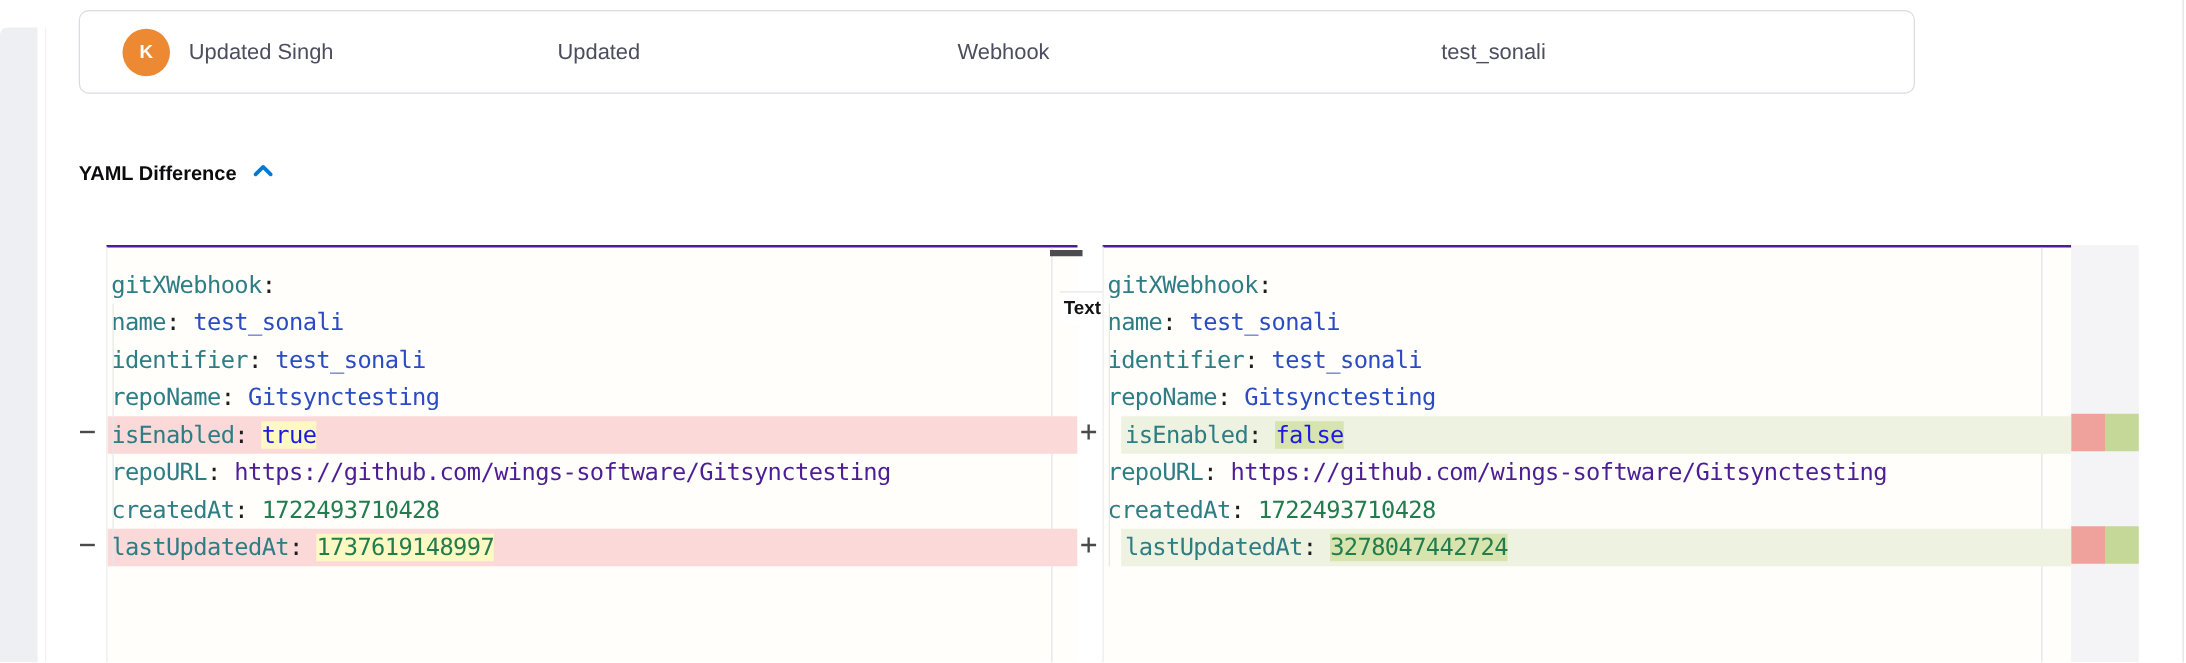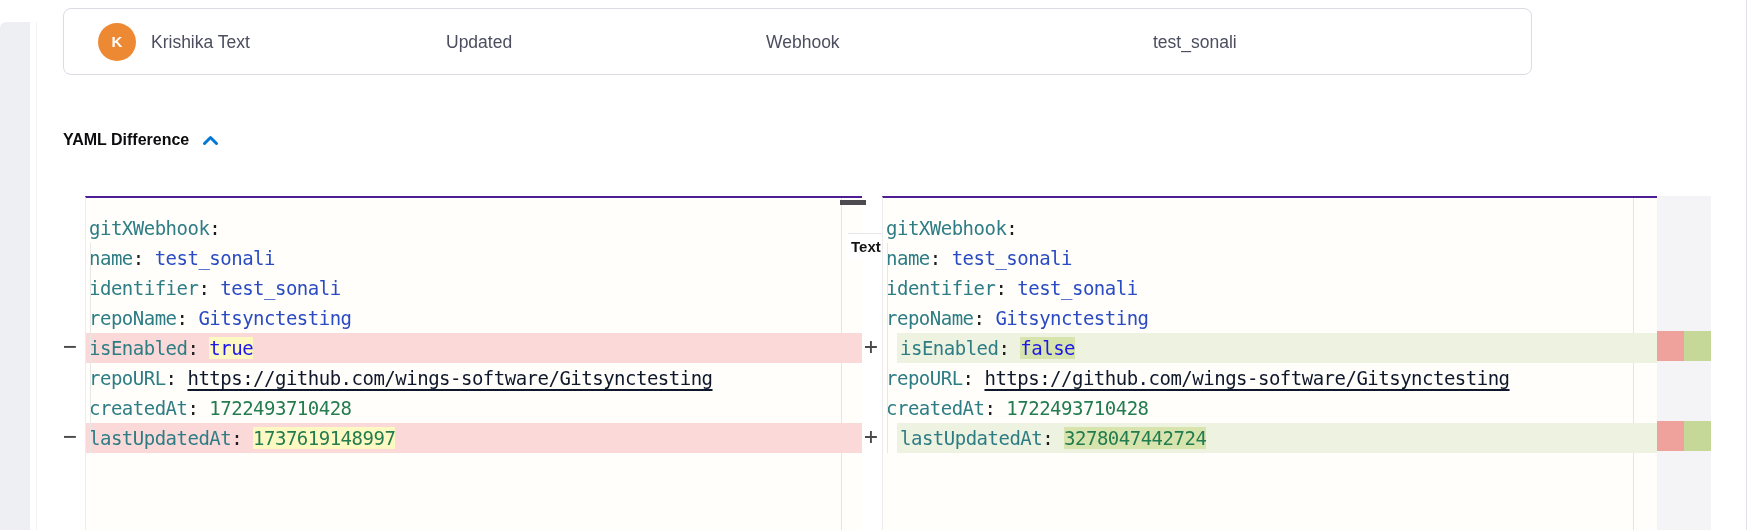--- a/index.html
+++ b/index.html
@@ -11,21 +11,21 @@
 
   
   .header-card{position:absolute;left:63px;top:8px;width:1469px;height:67px;background:#ffffff;
                border:1px solid #d9dce3;border-radius:8px;box-sizing:border-box;cursor:pointer;}
   .avatar{position:absolute;left:34px;top:50%;transform:translateY(-50%);width:38px;height:38px;border-radius:50%;
           background:#ee8933;color:#ffffff;font-size:15px;font-weight:bold;display:flex;align-items:center;justify-content:center;}
   .hcell{position:absolute;top:50%;transform:translateY(-50%);font-size:17.5px;color:#4c4e5f;white-space:nowrap;}
   .hc-user{left:87px;} .hc-action{left:382px;} .hc-type{left:702px;text-align:right;} .hc-name{left:1089px;}
 
   
-  .section-title{position:absolute;left:63px;top:131px;display:flex;align-items:center;gap:13px;}
+  .section-title{position:absolute;left:63px;top:131px;display:flex;gap:13px;}
   .section-title .label{font-size:16px;font-weight:bold;color:#0c0c0e;}
   .chev{display:inline-block;cursor:pointer;line-height:0;}
 
   
   .diff{position:absolute;left:0;top:196px;width:1749px;height:334px;}
   .editor{position:absolute;top:0;height:389px;background:#fffefa;border-top:2px solid #4c1d95;box-sizing:border-box;overflow:hidden;}
   .editor.left{left:85px;width:777px;border-left:1px solid #ececee;}
   .editor.right{left:882px;width:775px;border-left:1px solid #ececee;}
   .code{position:relative;padding-top:15px;font-family:"DejaVu Sans Mono","Liberation Mono",monospace;
         font-size:19px;letter-spacing:-0.5px;}
@@ -33,21 +33,21 @@
   .inner-line{position:absolute;top:0;bottom:0;width:1px;background:#e4e4e7;z-index:0;}
   .editor.left .inner-line{left:755px;}
   .editor.right .inner-line{left:750px;}
   .cl{position:relative;height:30px;line-height:30px;padding-left:3px;white-space:nowrap;color:#1d1d1f;z-index:1;}
   .cl-del{background:#fbd9d8;}
   .cl-add{background:#eef2e0;margin-left:14px;}
   .hl-del{background:#fef9c3;}
   .hl-add{background:#d7e4ad;}
   .tk-key{color:#2e7d85;} .tk-pl{color:#1d1d1f;} .tk-str{color:#2b4bc2;} .tk-bool{color:#1d18e8;}
   .tk-num{color:#237c4f;}
-  .tk-url{color:#0f172a;text-decoration:underline;text-decoration-thickness:2px;text-underline-offset:4px;margin-top:23px;}
+  .tk-url{color:#4c1d95;text-decoration-thickness:2px;text-underline-offset:4px;margin-top:23px;}
 
   
   .gutter{position:absolute;top:0;height:334px;}
   .gutter.gleft{left:55px;width:30px;}
   .gutter.gright{left:860px;width:22px;}
   .marker{position:absolute;left:0;width:100%;height:30px;line-height:30px;text-align:center;
           font-family:"DejaVu Sans Mono","Liberation Mono",monospace;font-size:23px;color:#4a4a4a;font-weight:300;}
 
   
   .sash-handle{position:absolute;left:840px;top:4px;width:26px;height:5px;background:#4c4c50;}
@@ -65,21 +65,21 @@
 </head>
 <body>
 
 <div class="canvas">
 
   <div class="side-strip"></div>
   <div class="content-edge"></div>
 
   <div class="header-card">
     <div class="avatar">K</div>
-    <div class="hcell hc-user">Krishika Text</div>
+    <div class="hcell hc-user">Updated Singh</div>
     <div class="hcell hc-action">Updated</div>
     <div class="hcell hc-type">Webhook</div>
     <div class="hcell hc-name">test_sonali</div>
   </div>
 
   <div class="section-title">
     <span class="label">YAML Difference</span>
     <span class="chev">
       <svg width="17" height="11" viewBox="0 0 17 11">
         <polyline points="2.5,8.5 8.5,2.5 14.5,8.5" fill="none" stroke="#0278d5" stroke-width="3" stroke-linecap="round" stroke-linejoin="round"></polyline>

